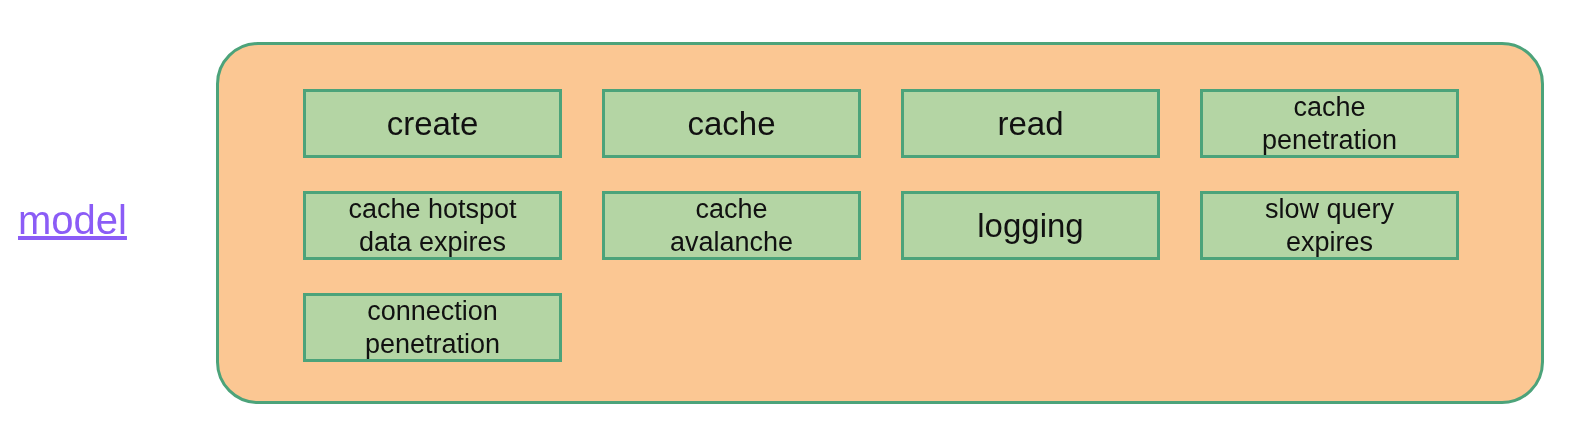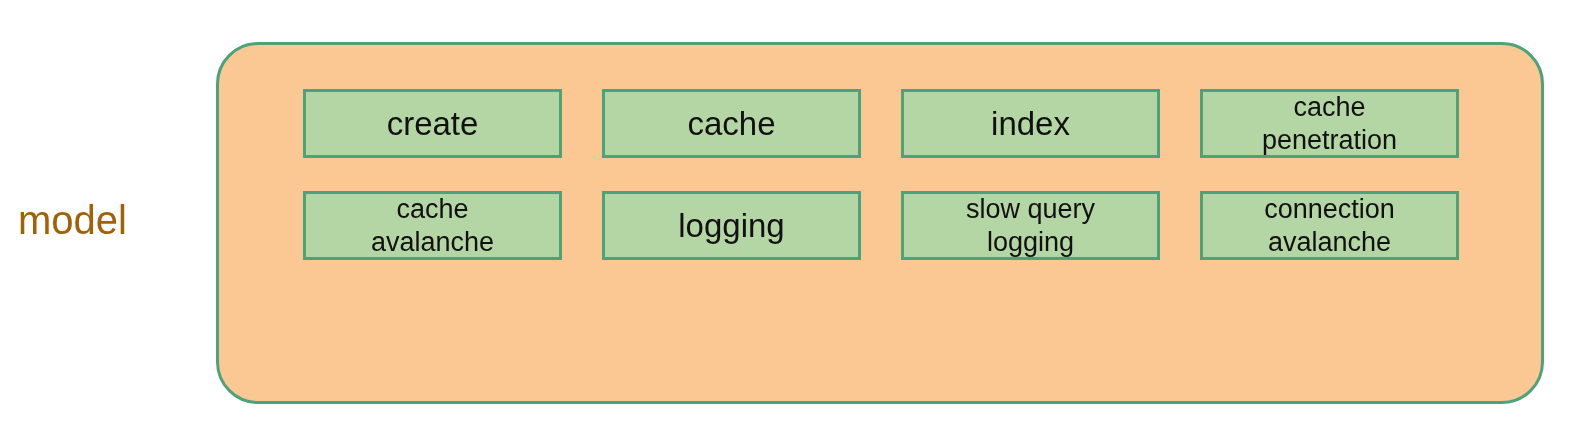--- a/index.html
+++ b/index.html
@@ -24,23 +24,24 @@
   }
 
   
   .group-label {
     position: absolute;
     left: 18px;
     top: 196px;
     width: 190px;
     font-size: 40px;
     line-height: 48px;
-    color: #a16207;
+    color: #8b5cf6;
     text-align: left;
     white-space: nowrap;
+    text-decoration: underline;
   }
 
   
   .group-container {
     position: absolute;
     left: 216px;
     top: 42px;
     width: 1328px;
     height: 362px;
     box-sizing: border-box;
@@ -92,28 +93,30 @@
 <div id="diagram-root">
 
   <div class="group-label">model</div>
 
   <div class="group-container">
 
     <div class="node-grid">
 
       <div class="node-box row-primary">create</div>
       <div class="node-box row-primary">cache</div>
-      <div class="node-box row-primary">index</div>
+      <div class="node-box row-primary">read</div>
 
       <div class="node-box row-secondary">cache
 penetration</div>
+      <div class="node-box row-secondary">cache hotspot
+data expires</div>
       <div class="node-box row-secondary">cache
 avalanche</div>
 
       <div class="node-box row-primary">logging</div>
       <div class="node-box row-secondary">slow query
-logging</div>
+expires</div>
       <div class="node-box row-secondary">connection
-avalanche</div>
+penetration</div>
 
     </div>
   </div>
 </div>
 
 </body></html>

